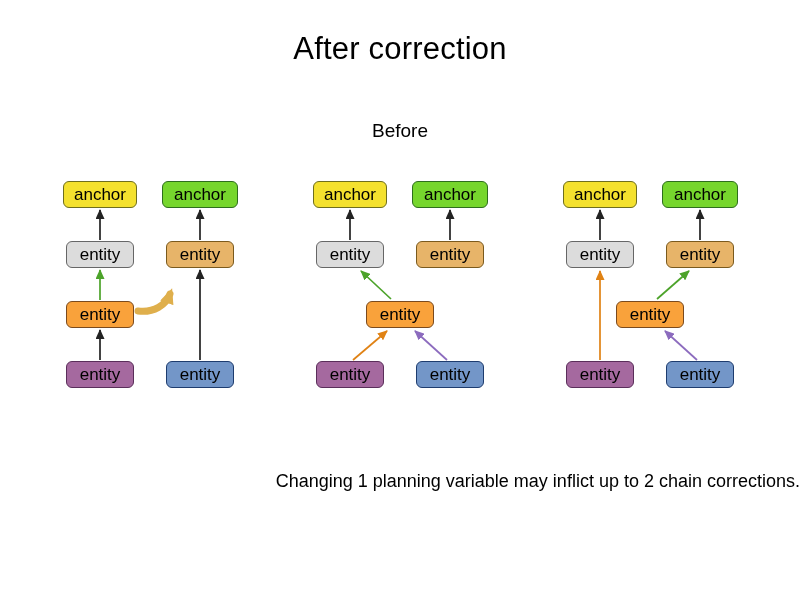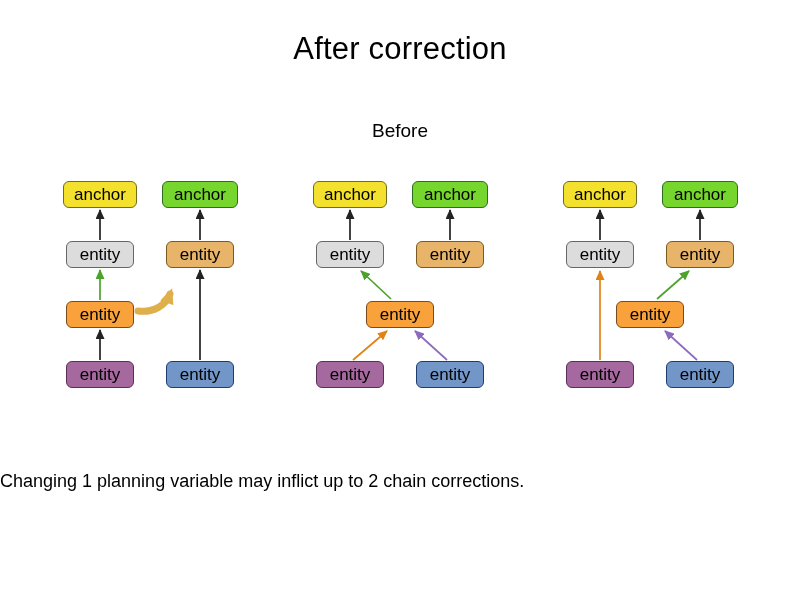--- a/index.html
+++ b/index.html
@@ -11,21 +11,21 @@
   }
   .stage{position:absolute;inset:0;width:800px;height:600px;}
   .title{
     position:absolute;top:31px;left:0;width:800px;text-align:center;
     font-size:31px;font-weight:400;letter-spacing:.2px;
   }
   .panel-label{
     position:absolute;top:120px;width:200px;text-align:center;font-size:19px;
   }
   .caption{
-    position:absolute;top:471px;left:0;width:800px;text-align:left;font-size:18px;
+    position:absolute;top:471px;left:0;width:800px;text-align:right;font-size:18px;
   }
   .node{
     position:absolute;height:27px;box-sizing:border-box;
     border:1.6px solid #444;border-radius:6px;
     display:flex;align-items:center;justify-content:center;
     font-size:17px;line-height:1;
   }
   .node.yellow{background:var(--yellow-fill);border-color:var(--yellow-border);}
   .node.green {background:var(--green-fill); border-color:var(--green-border);}
   .node.gray  {background:var(--gray-fill);  border-color:var(--gray-border);}

